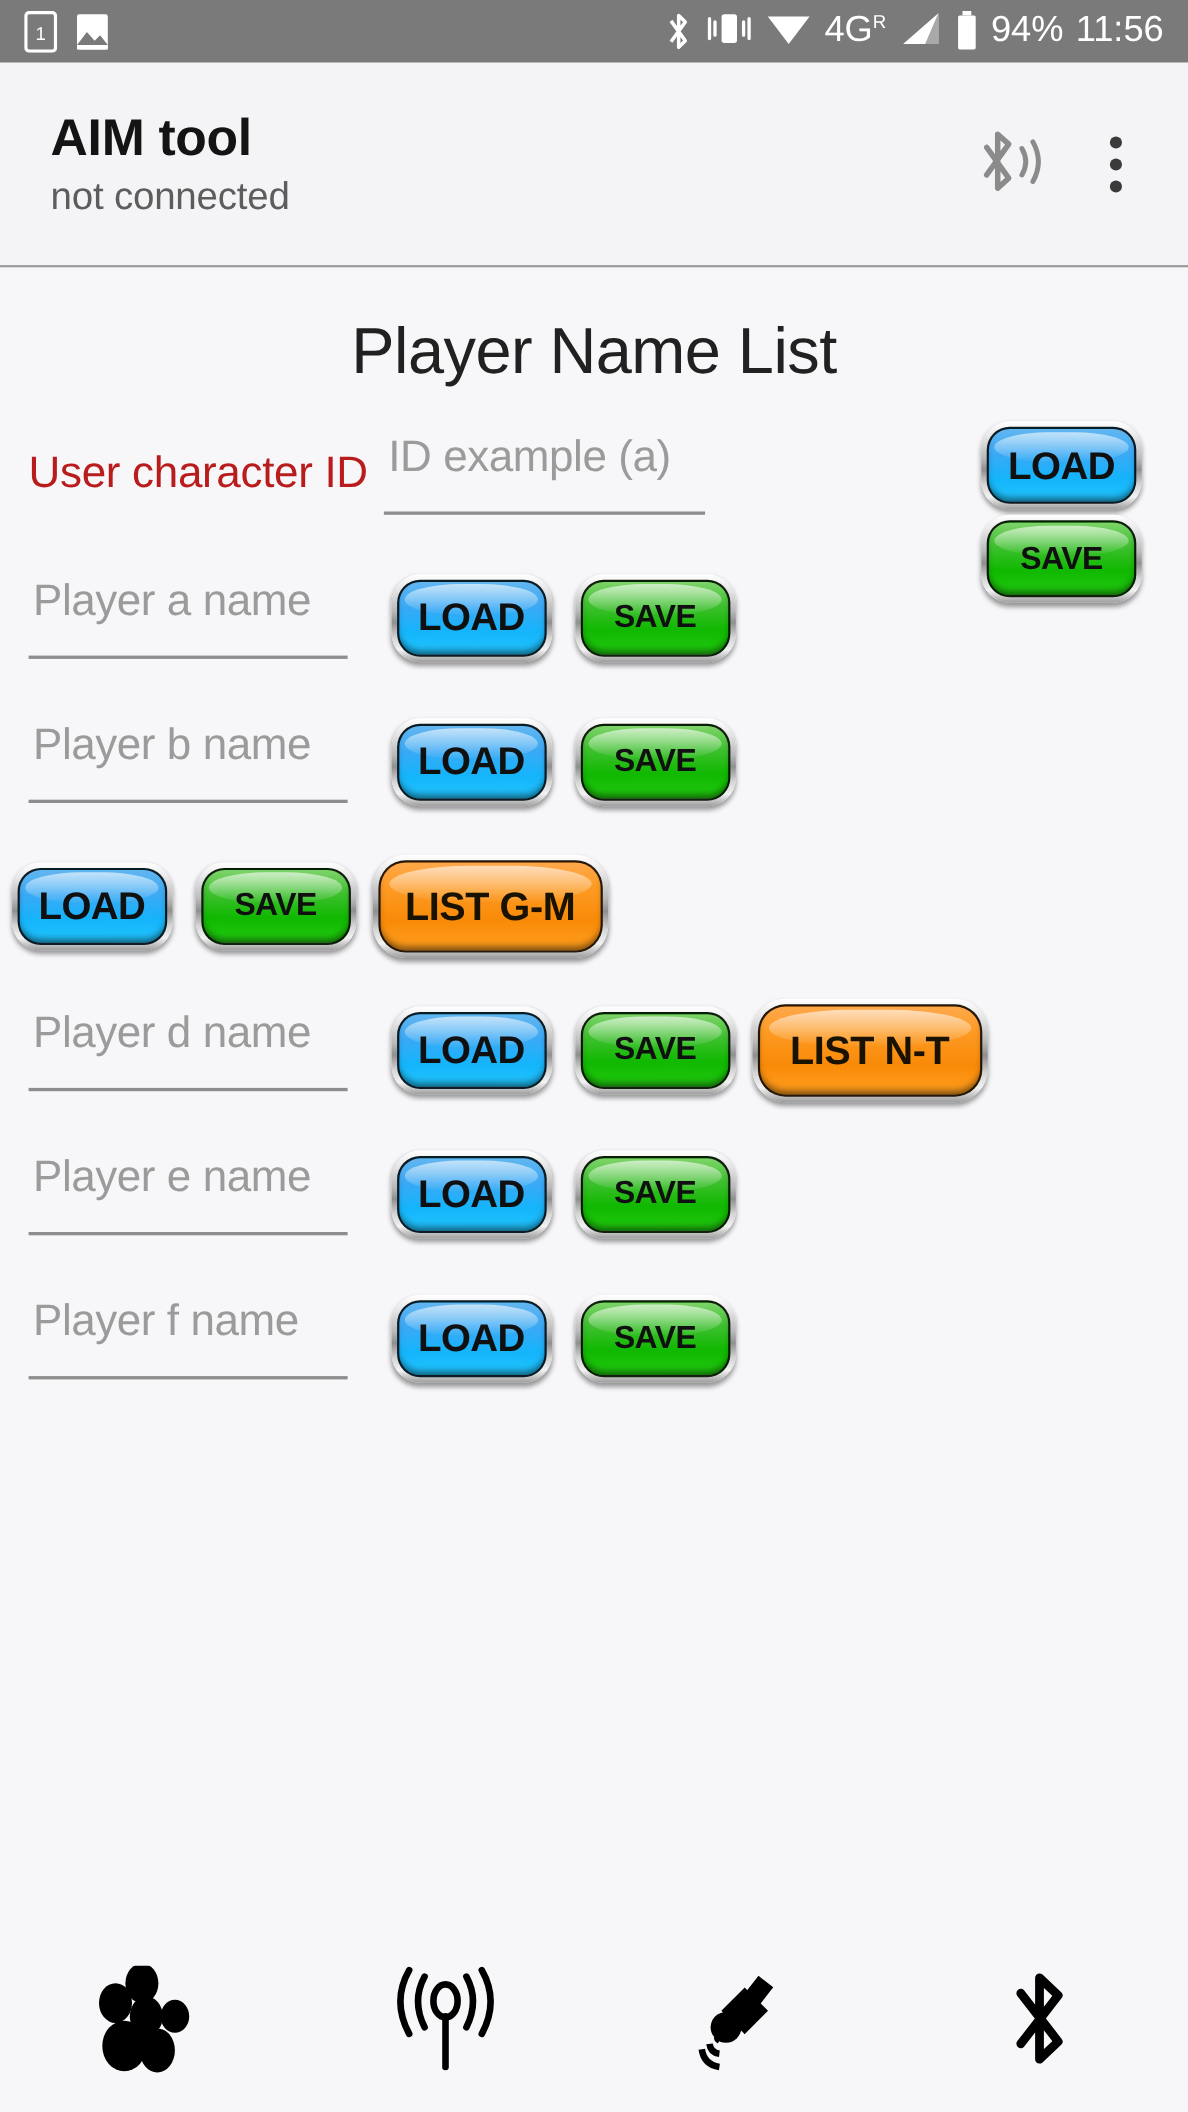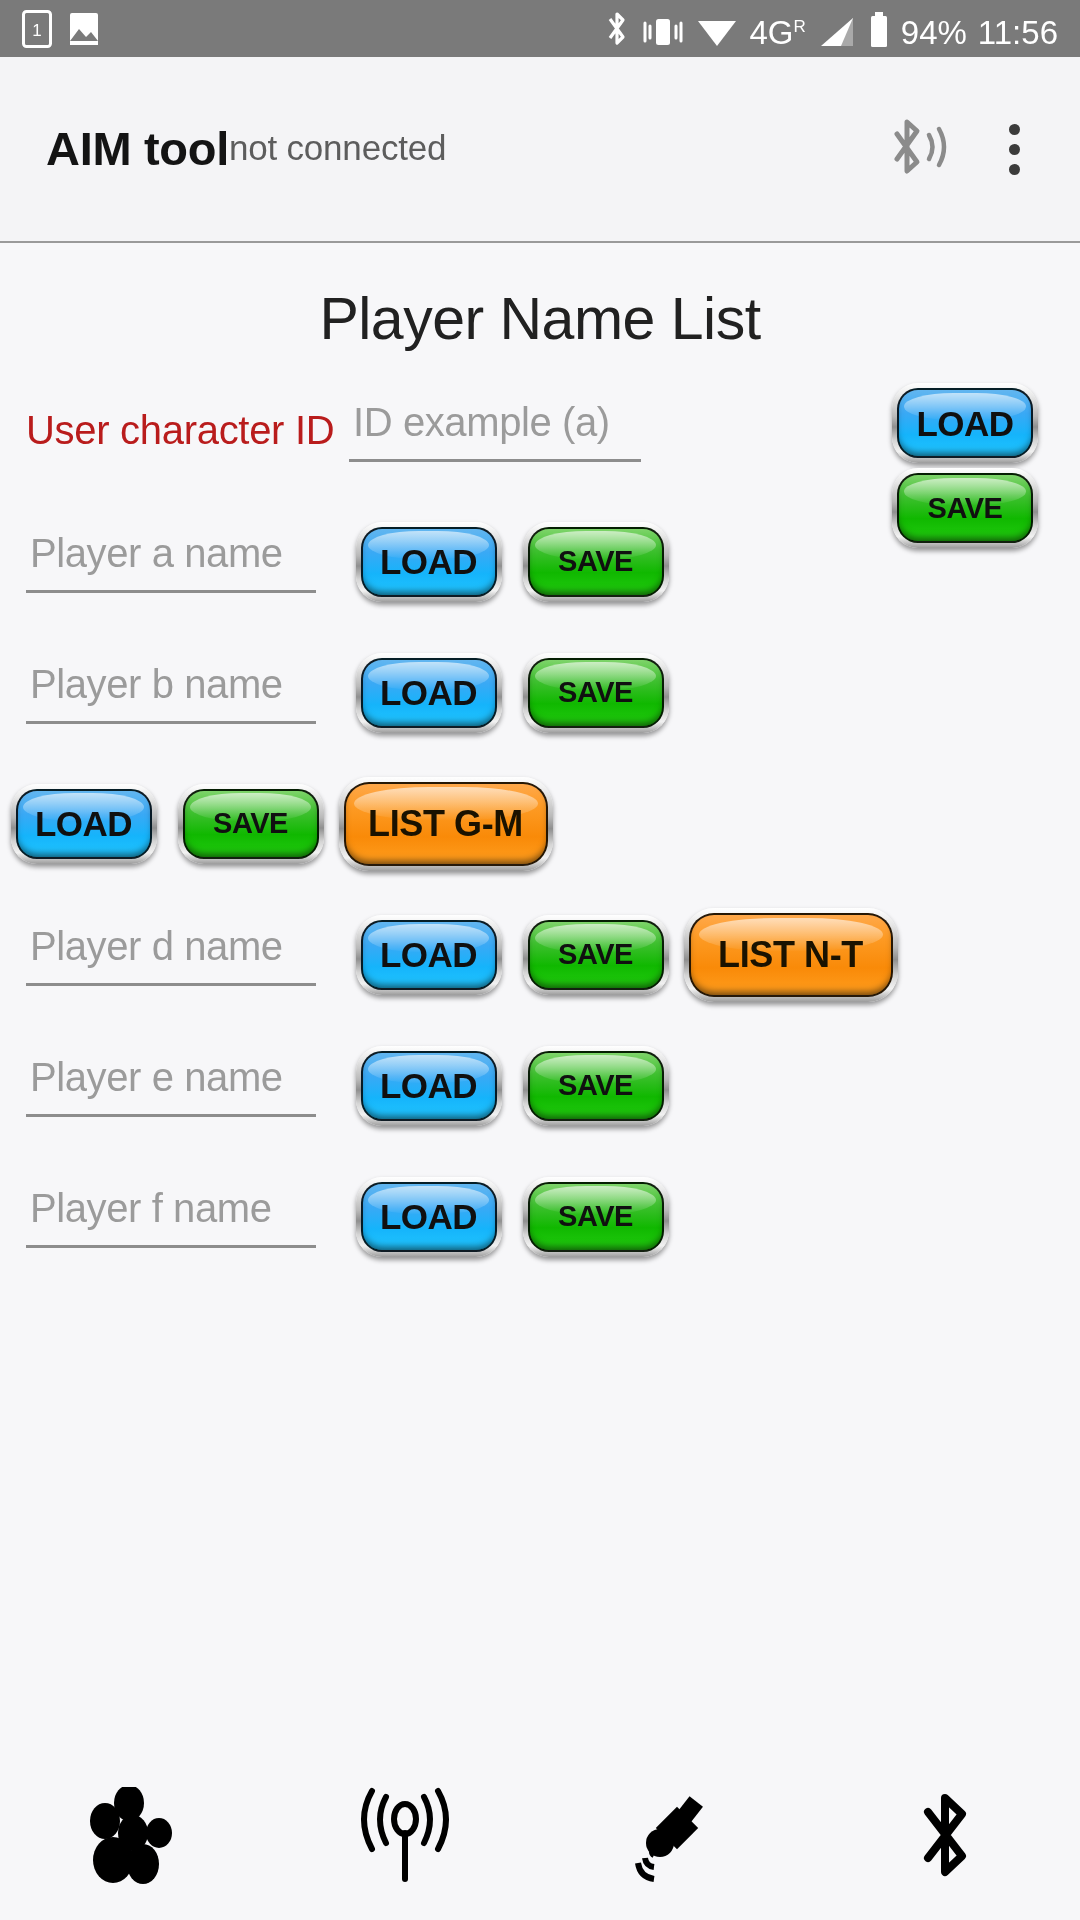--- a/index.html
+++ b/index.html
@@ -18,21 +18,21 @@
     background: #7a7a7a;
     display: flex;
     align-items: center;
     padding: 0 22px;
     color: #ffffff;
   }
   .status-left { display: flex; align-items: center; gap: 16px; }
   .status-right {
     margin-left: auto;
     display: flex;
-    align-items: flex-end;
+    align-items: flex-start;
     gap: 11px;
   }
   .sb-icon { display: block; }
   .status-text {
     font-size: 33px;
     font-weight: 400;
     letter-spacing: 0px;
     line-height: 1;
     white-space: nowrap;
   }
@@ -47,21 +47,21 @@
   
   .app-bar {
     height: 186px;
     background: #f4f4f6;
     border-bottom: 2px solid #9a9a9a;
     display: flex;
     align-items: center;
     padding: 0 34px 0 46px;
     position: relative;
   }
-  .app-bar-titles { display: flex; justify-content: center; }
+  .app-bar-titles { display: flex; flex-direction: column; justify-content: center; }
   .app-title {
     font-size: 47px;
     font-weight: 700;
     color: #141414;
     line-height: 1.18;
     letter-spacing: -0.3px;
   }
   .app-subtitle {
     font-size: 35px;
     font-weight: 400;
@@ -133,21 +133,21 @@
     align-items: flex-end;
   }
   .text-field {
     width: 290px;
     border: none;
     border-bottom: 3px solid #8d8d8d;
     background: transparent;
     font-family: "Liberation Sans", sans-serif;
     font-size: 40px;
     color: #737373;
-    padding: 0 0 14px 4px;
+    padding: 0 0 27px 4px;
     outline: none;
     letter-spacing: -0.4px;
   }
   .text-field::placeholder { color: #9b9b9b; opacity: 1; }
   .text-field.id-field { width: 292px; margin-left: 4px; }
 
   
   .btn3d {
     position: relative;
     display: inline-flex;

